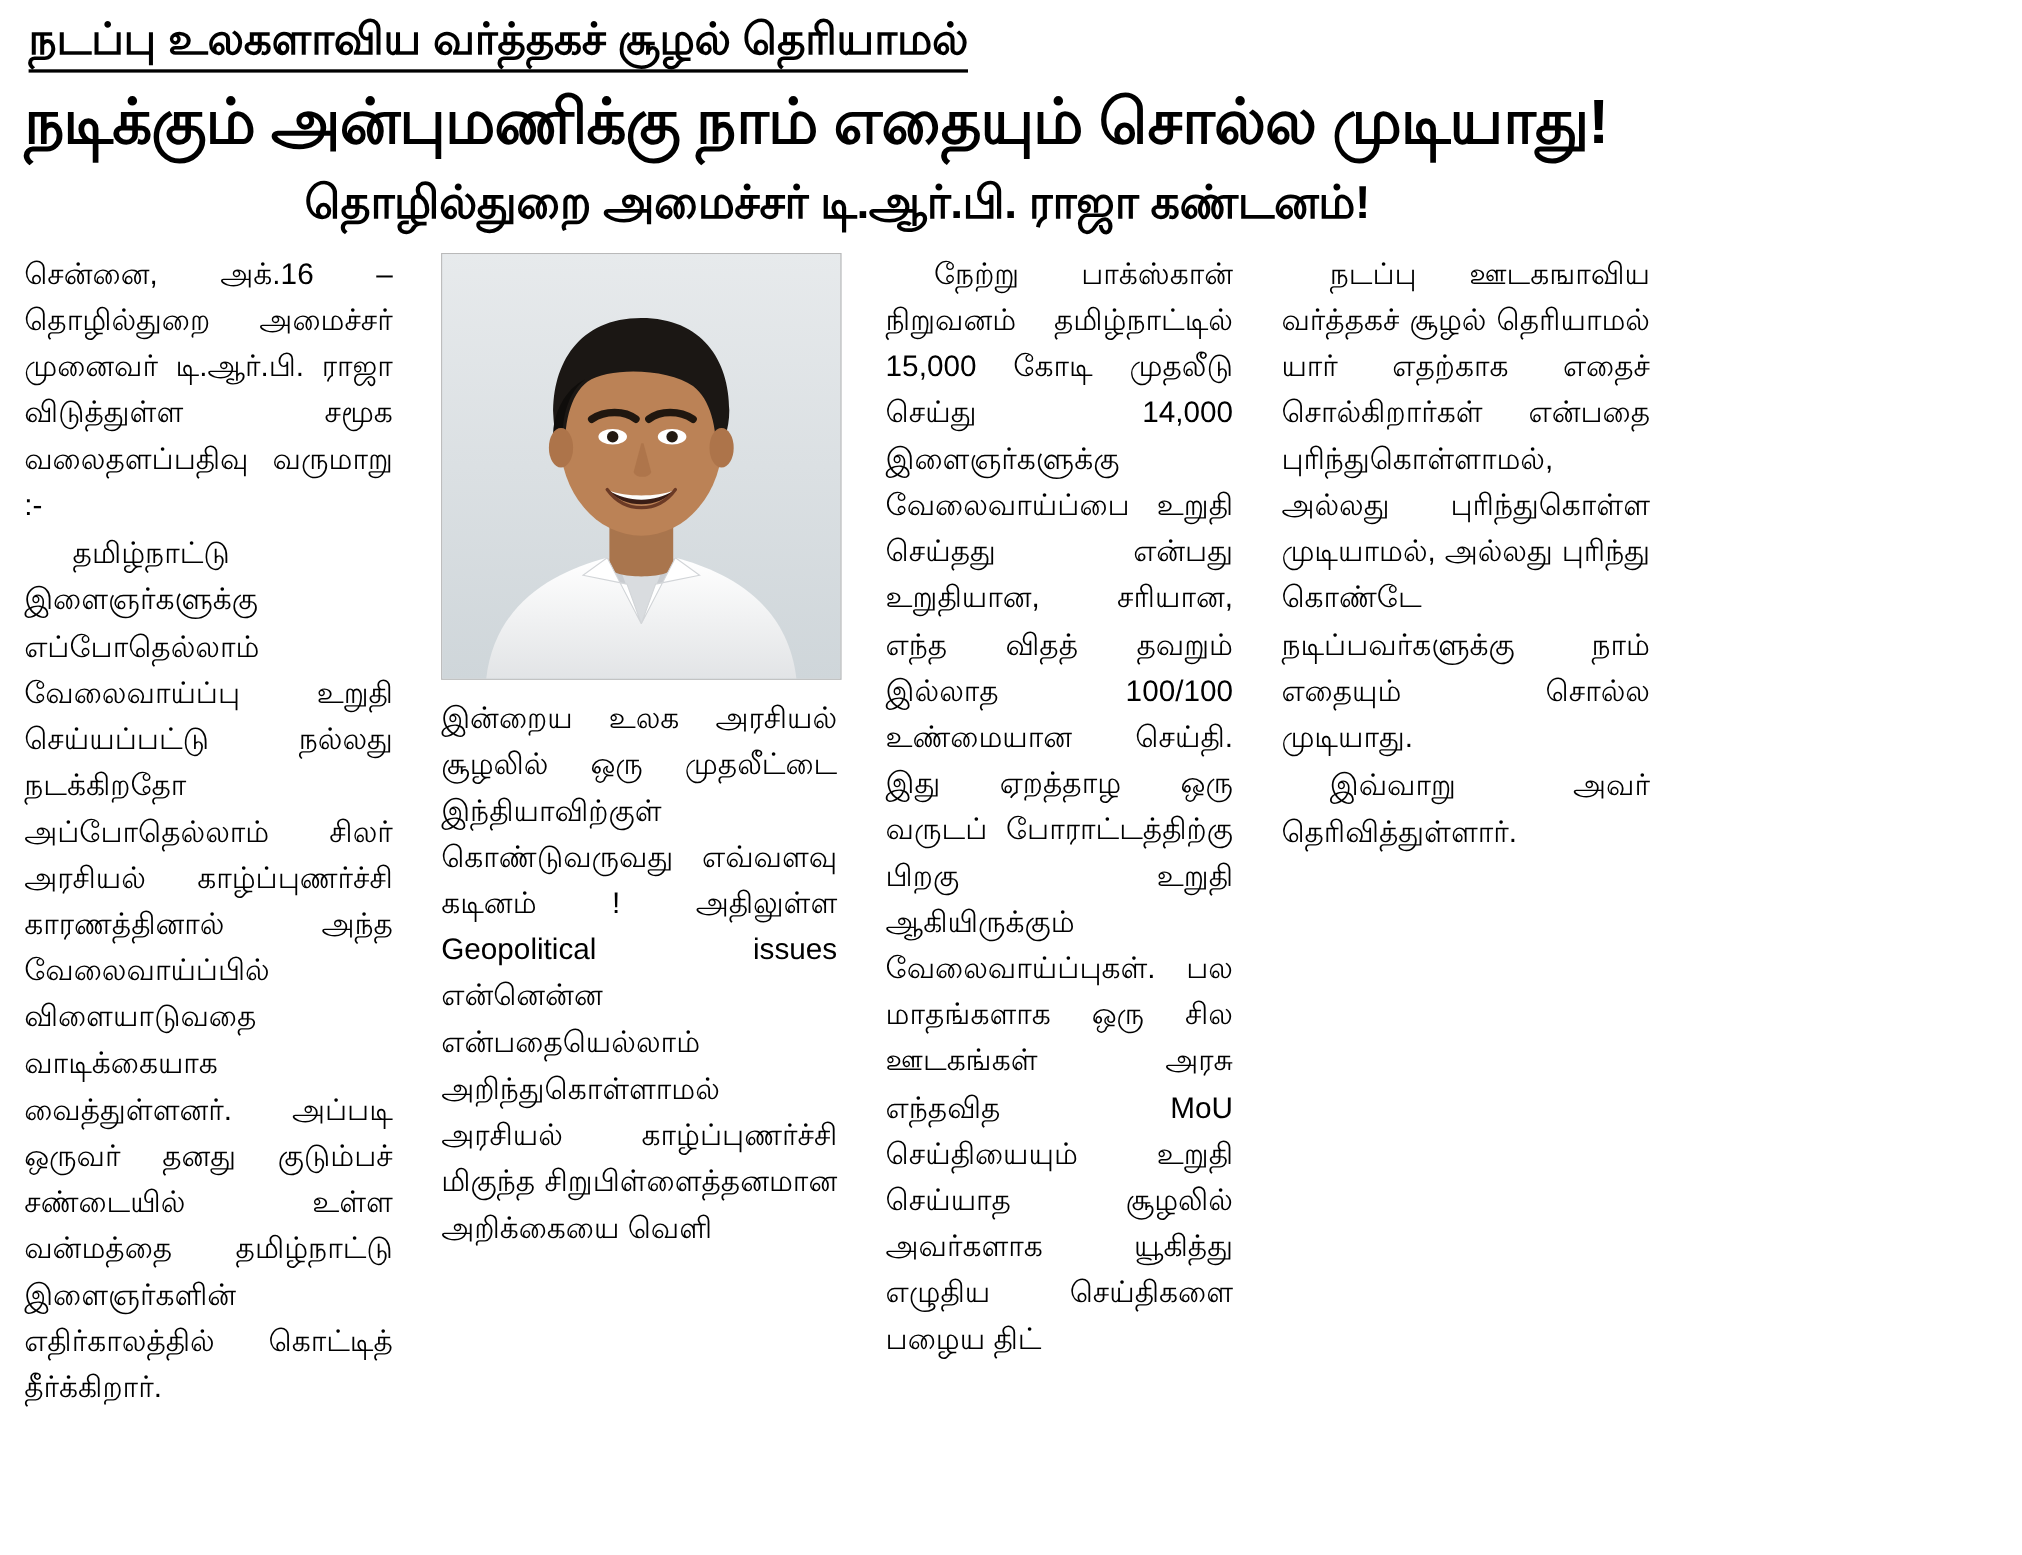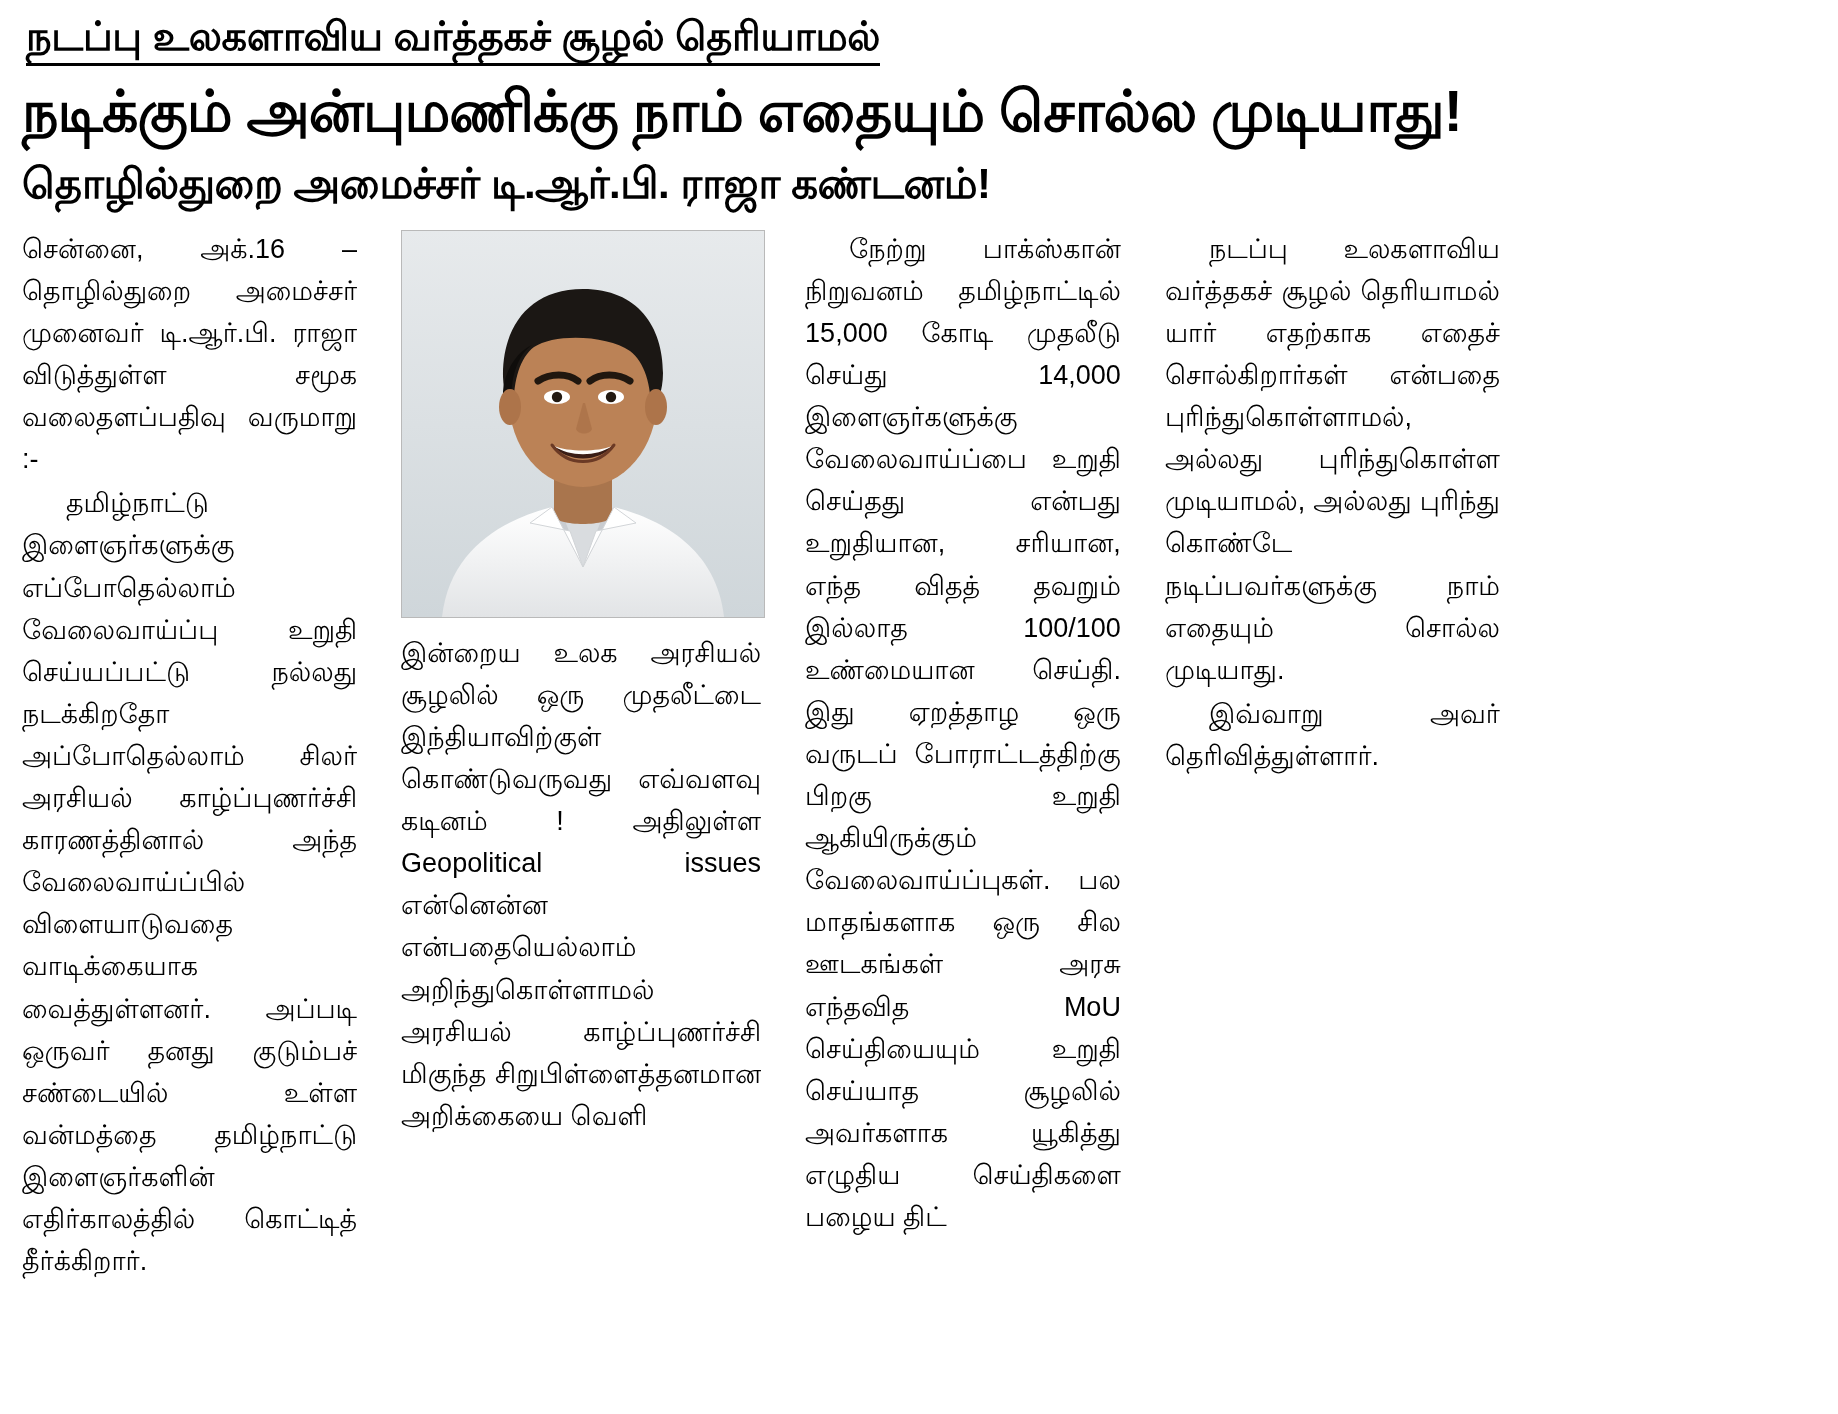--- a/index.html
+++ b/index.html
@@ -37,21 +37,21 @@
     font-size: 57px;
     font-weight: bold;
     line-height: 1.12;
     margin: 14px 0 0 0;
     letter-spacing: -1px;
     white-space: nowrap;
   }
   .subhead {
     font-size: 42px;
     font-weight: bold;
-    text-align: left;
+    text-align: center;
     margin: 16px 0 14px 0;
     letter-spacing: -0.5px;
   }
 
   
   .body-area {
     position: relative;
     display: flex;
     gap: 0;
     margin-top: 6px;
@@ -155,18 +155,18 @@
         </svg>
       </div>
       <p class="no-indent">இன்றைய உலக அரசியல் சூழலில் ஒரு முதலீட்டை இந்தியாவிற்குள் கொண்டுவருவது எவ்வளவு கடினம் ! அதிலுள்ள Geopolitical issues என்னென்ன என்பதையெல்லாம் அறிந்துகொள்ளாமல் அரசியல் காழ்ப்புணர்ச்சி மிகுந்த சிறுபிள்ளைத்தனமான அறிக்கையை வெளி</p>
     </div>
 
     <div class="col col-3">
       <p>நேற்று பாக்ஸ்கான் நிறுவனம் தமிழ்நாட்டில் 15,000 கோடி முதலீடு செய்து 14,000 இளைஞர்களுக்கு வேலைவாய்ப்பை உறுதி செய்தது என்பது உறுதியான, சரியான, எந்த விதத் தவறும் இல்லாத 100/100 உண்மையான செய்தி. இது ஏறத்தாழ ஒரு வருடப் போராட்டத்திற்கு பிறகு உறுதி ஆகியிருக்கும் வேலைவாய்ப்புகள். பல மாதங்களாக ஒரு சில ஊடகங்கள் அரசு எந்தவித MoU செய்தியையும் உறுதி செய்யாத சூழலில் அவர்களாக யூகித்து எழுதிய செய்திகளை பழைய திட்</p>
     </div>
 
     <div class="col col-4">
-      <p>நடப்பு உலகளாவிய வர்த்தகச் சூழல் தெரியாமல் யார் எதற்காக எதைச் சொல்கிறார்கள் என்பதை புரிந்துகொள்ளாமல், அல்லது புரிந்துகொள்ள முடியாமல், அல்லது புரிந்து கொண்டே நடிப்பவர்களுக்கு நாம் எதையும் சொல்ல முடியாது.</p>
+      <p>நடப்பு ஊடகஙாவிய வர்த்தகச் சூழல் தெரியாமல் யார் எதற்காக எதைச் சொல்கிறார்கள் என்பதை புரிந்துகொள்ளாமல், அல்லது புரிந்துகொள்ள முடியாமல், அல்லது புரிந்து கொண்டே நடிப்பவர்களுக்கு நாம் எதையும் சொல்ல முடியாது.</p>
       <p>இவ்வாறு அவர் தெரிவித்துள்ளார்.</p>
     </div>
 
   </div>
 </div>
 
 </body></html>

